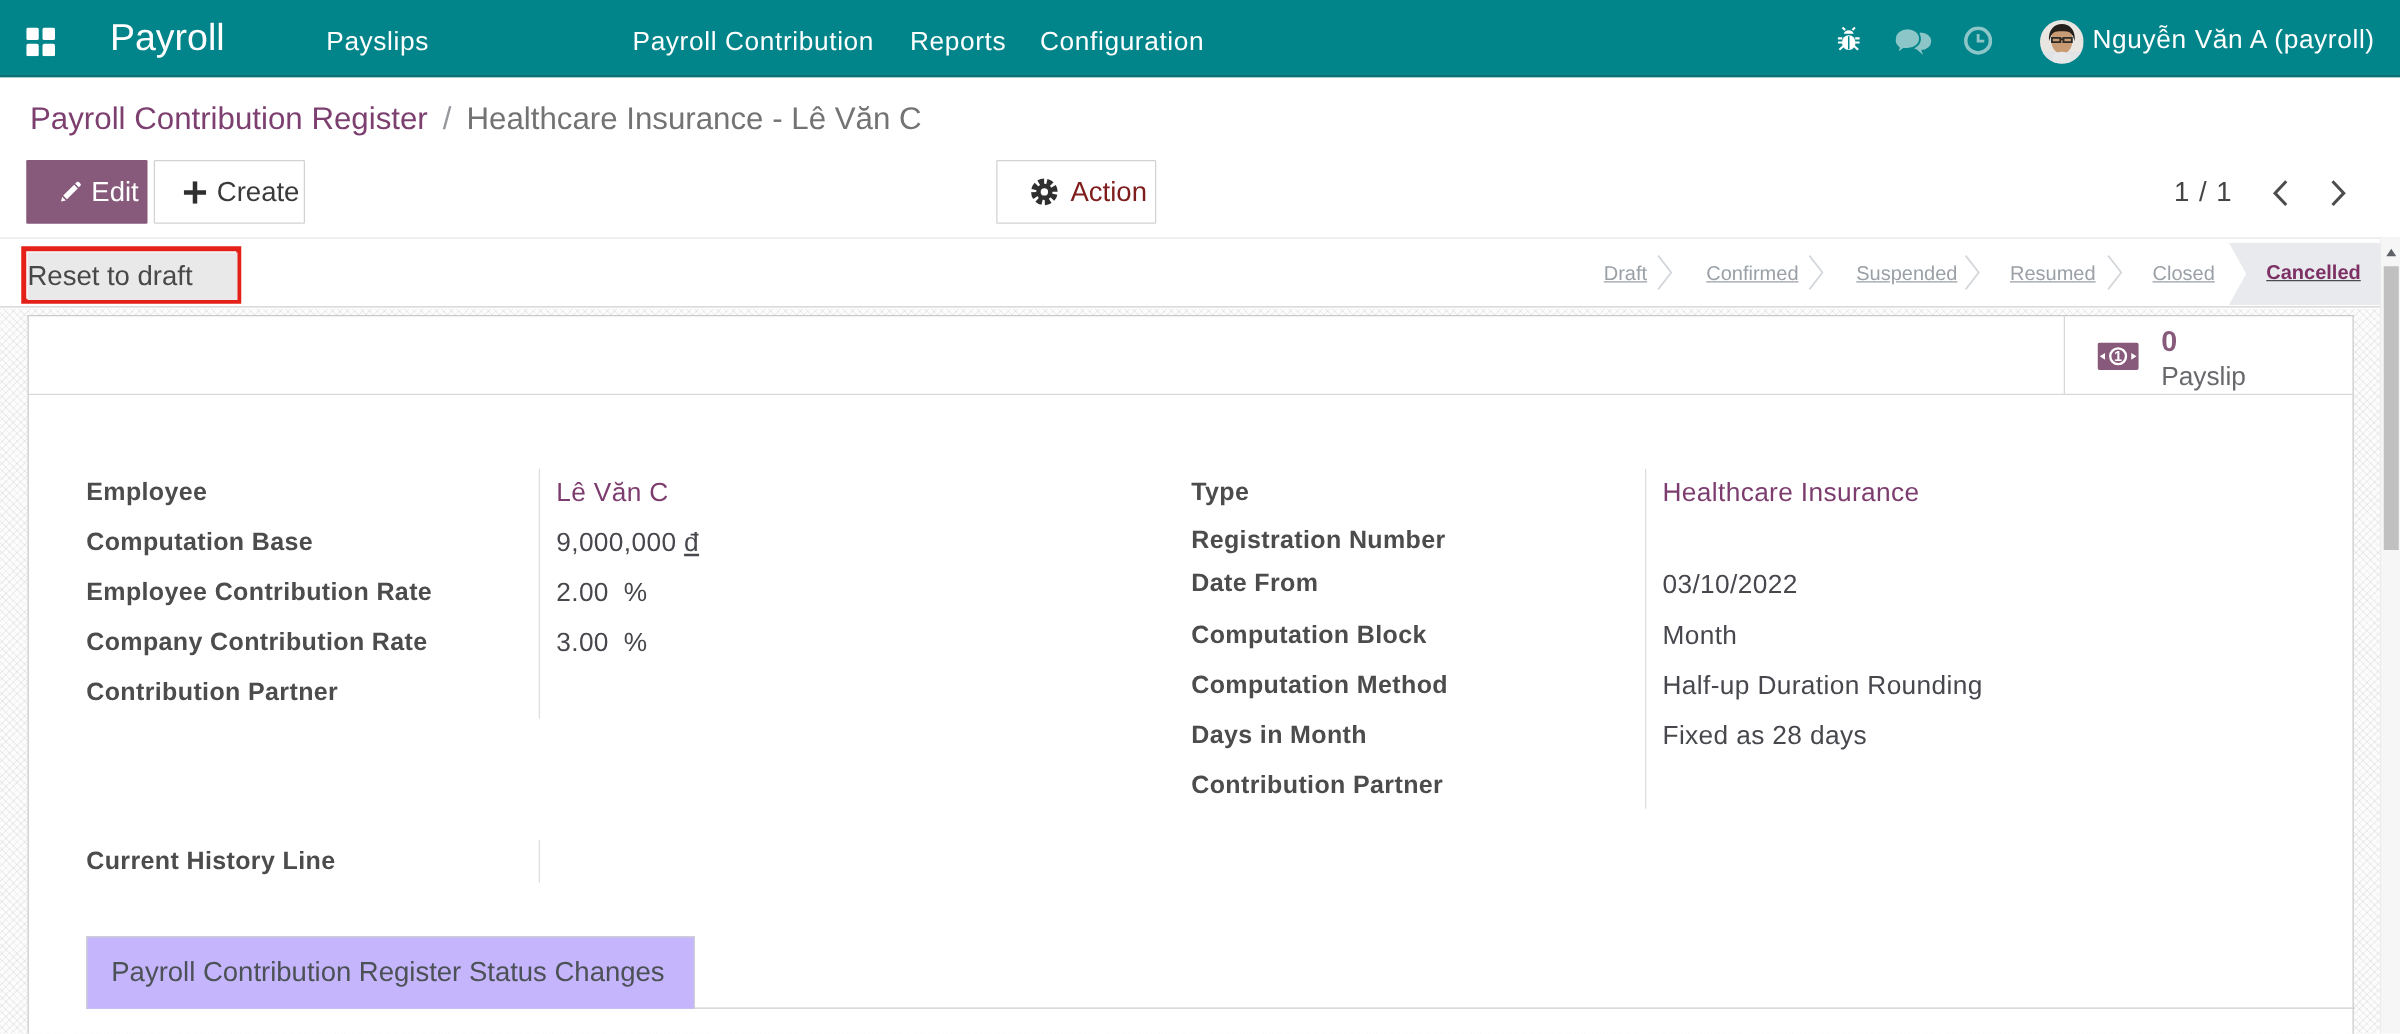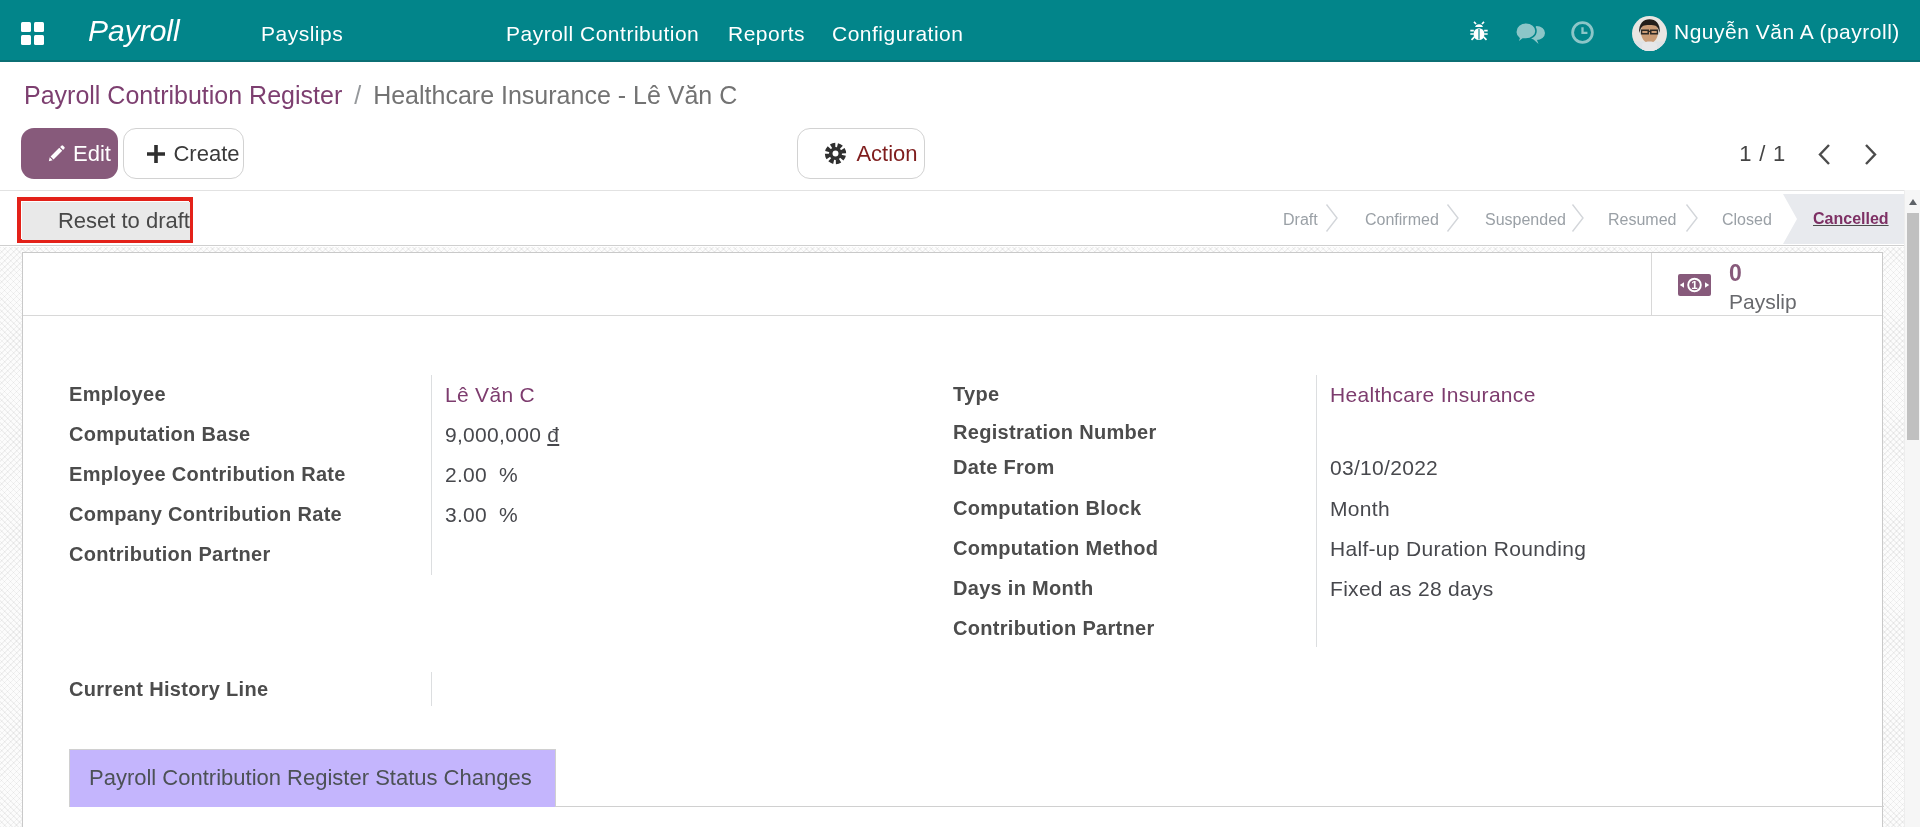--- a/index.html
+++ b/index.html
@@ -2,41 +2,41 @@
 <html><head>
 <meta charset="utf-8">
 <style>
 * { margin:0; padding:0; box-sizing:border-box; }
 html,body { width:1920px; height:827px; overflow:hidden; }
 body { position:relative; font-family:"Liberation Sans",sans-serif; background:#fff; color:#4c4c4c; }
 .abs { position:absolute; }
 
 
 #nav { position:absolute; left:0; top:0; width:1920px; height:62px; background:#02858a; border-bottom:2px solid #0b6f74; }
-#nav .brand { position:absolute; left:88px; top:0; line-height:61px; font-size:30px; color:#fff; font-weight:500;font-style:italic; }
+#nav .brand { position:absolute; left:88px; top:0; line-height:61px; font-size:30px; color:#fff; font-weight:500; }
 #nav .mitem { position:absolute; top:3px; line-height:61px; font-size:21px; letter-spacing:0.5px; color:#fff; }
 #nav .uname { position:absolute; left:1674px; top:1px; line-height:61px; font-size:21px; letter-spacing:0.5px; color:#fff; }
 
 
 #cp { position:absolute; left:0; top:62px; width:1920px; height:129px; background:#fff; border-bottom:1px solid #e2e2e2; }
 .bcrumb { position:absolute; left:24px; top:19px; font-size:25px; white-space:nowrap; }
 .bcrumb .b1 { color:#7d3f70;text-align:right; }
 .bcrumb .sep { color:#95989b; padding:0 12px; }
 .bcrumb .b2 { color:#737373; }
-.btn { position:absolute; top:66px; height:51px; font-size:22px; border-radius:13px; display:flex; align-items:center; justify-content:center;padding-left:20px; }
+.btn { position:absolute; top:66px; height:51px; font-size:22px; border-radius:1px; display:flex; align-items:center; justify-content:center;padding-left:20px; }
 #btn-edit { left:21px; width:97px; background:#875a7b; color:#fff; }
 #btn-create { left:123px; width:121px; background:#fff; border:1px solid #d2d2d2; color:#3a3a3a;text-align:center; }
 #btn-action { left:797px; width:128px; background:#fff; border:1px solid #d2d2d2; color:#7f1d1d; }
 .pager { position:absolute; left:1690px; top:69px; width:96px; text-align:right; font-size:22px; letter-spacing:0.8px; color:#444; line-height:46px; }
 
 
 #sbar { position:absolute; left:0; top:191px; width:1920px; height:55px; background:#fff; border-bottom:1px solid #cfcfcf; }
 #resetbox { position:absolute; left:17px; top:6px; width:176px; height:46px; border:4px solid #e32119; }
-#resetbtn { position:absolute; left:1px; top:1px; width:168px; height:38px; background:#e9e9e9; color:#484848; font-size:22px; text-align:right; line-height:38px; }
-.step { position:absolute; top:3px; height:51px; line-height:51px; font-size:16px; color:#9aa0a6; }
+#resetbtn { position:absolute; left:1px; top:1px; width:168px; height:38px; background:#e9e9e9; color:#484848; font-size:22px; text-align:left; line-height:38px; }
+.step { position:absolute; top:3px; height:51px; line-height:51px; font-size:16px; color:#9aa0a6;text-decoration:underline; }
 #cancelbg { position:absolute; left:1783px; top:3px; width:122px; height:50px; background:#e8eaee;
   clip-path:polygon(0 0, 100% 0, 100% 100%, 0 100%, 14px 50%);text-decoration:underline; }
 #cancelbg span { display:block; margin-left:30px; line-height:50px; font-size:16px; font-weight:bold; color:#7d3064; }
 
 
 #content { position:absolute; left:0; top:247px; width:1904px; height:580px;
   background-color:#fcfcfc;
   background-image:
     repeating-linear-gradient(45deg, rgba(100,100,100,0.08) 0 1px, transparent 1px 4.2px),
     repeating-linear-gradient(135deg, rgba(100,100,100,0.08) 0 1px, transparent 1px 4.2px);

